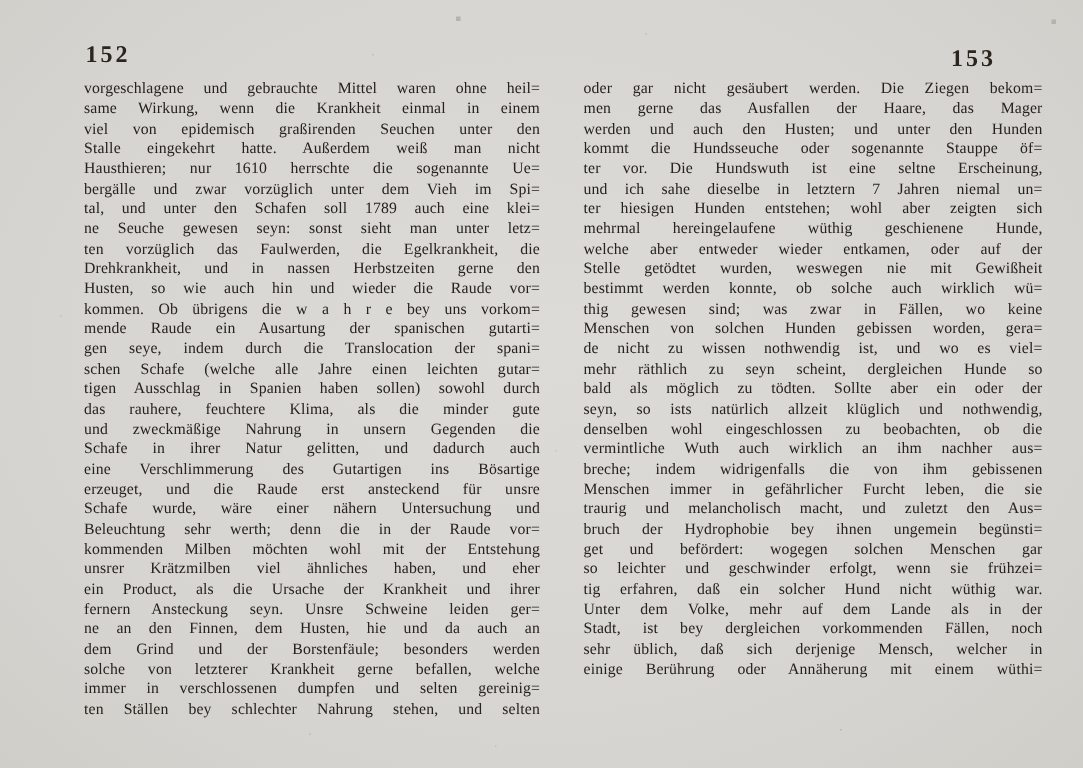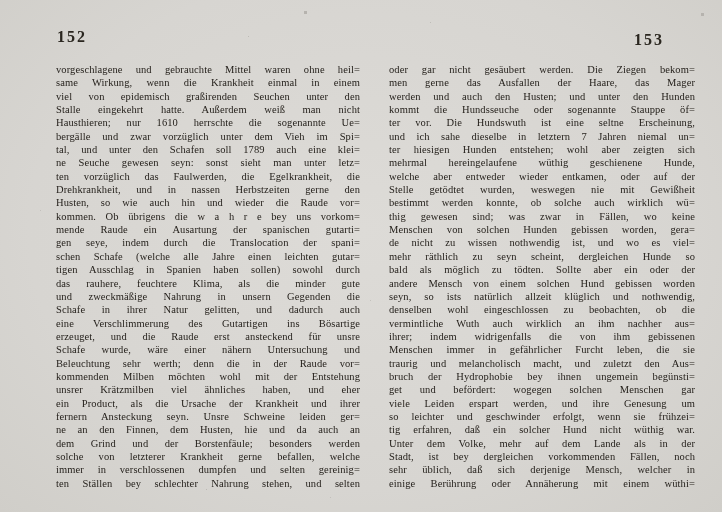--- a/index.html
+++ b/index.html
@@ -20,21 +20,21 @@
     font-size: 16px;
     font-weight: bold;
     letter-spacing: 2px;
     color: #2a261f;
   }
   .pagenum-left  { left: 57px;  top: 28px; }
   .pagenum-right { left: 634px; top: 31px; }
 
   .col {
     position: absolute;
-    top: 63px;
+    top: 53px;
   }
   .col-left  { left: 56px;  width: 304px; }
   .col-right { left: 389px; width: 306px; }
 
   .line {
     font-size: 10.5px;
     line-height: 13.35px;
     height: 13.35px;
     overflow: hidden;
     text-align: justify;
@@ -117,30 +117,28 @@
       <div class="line">ter hiesigen Hunden entstehen;  wohl aber zeigten sich</div>
       <div class="line">mehrmal hereingelaufene wüthig geschienene Hunde,</div>
       <div class="line">welche aber entweder wieder entkamen, oder auf der</div>
       <div class="line">Stelle getödtet wurden, weswegen nie mit Gewißheit</div>
       <div class="line">bestimmt werden konnte, ob solche auch wirklich wü=</div>
       <div class="line">thig gewesen sind;  was zwar in Fällen, wo keine</div>
       <div class="line">Menschen von solchen Hunden gebissen worden, gera=</div>
       <div class="line">de nicht zu wissen nothwendig ist, und wo es viel=</div>
       <div class="line">mehr räthlich zu seyn scheint, dergleichen Hunde so</div>
       <div class="line">bald als möglich zu tödten.  Sollte aber ein oder der</div>
-      <div class="line">andere Mensch von einem solchen Hund gebissen worden</div>
       <div class="line">seyn, so ists natürlich allzeit klüglich und nothwendig,</div>
       <div class="line">denselben wohl eingeschlossen zu beobachten, ob die</div>
       <div class="line">vermintliche Wuth auch wirklich an ihm nachher aus=</div>
-      <div class="line">ihrer;  indem widrigenfalls die von ihm gebissenen</div>
+      <div class="line">breche;  indem widrigenfalls die von ihm gebissenen</div>
       <div class="line">Menschen immer in gefährlicher Furcht leben, die sie</div>
       <div class="line">traurig und melancholisch macht, und zuletzt den Aus=</div>
       <div class="line">bruch der Hydrophobie bey ihnen ungemein begünsti=</div>
       <div class="line">get und befördert:  wogegen solchen Menschen gar</div>
-      <div class="line">viele Leiden erspart werden, und ihre Genesung um</div>
       <div class="line">so leichter und geschwinder erfolgt, wenn sie frühzei=</div>
       <div class="line">tig erfahren, daß ein solcher Hund nicht wüthig war.</div>
       <div class="line">Unter dem Volke, mehr auf dem Lande als in der</div>
       <div class="line">Stadt, ist bey dergleichen vorkommenden Fällen, noch</div>
       <div class="line">sehr üblich, daß sich derjenige Mensch, welcher in</div>
       <div class="line">einige Berührung oder Annäherung mit einem wüthi=</div>
     </div>
 </div>
 
 </body></html>

